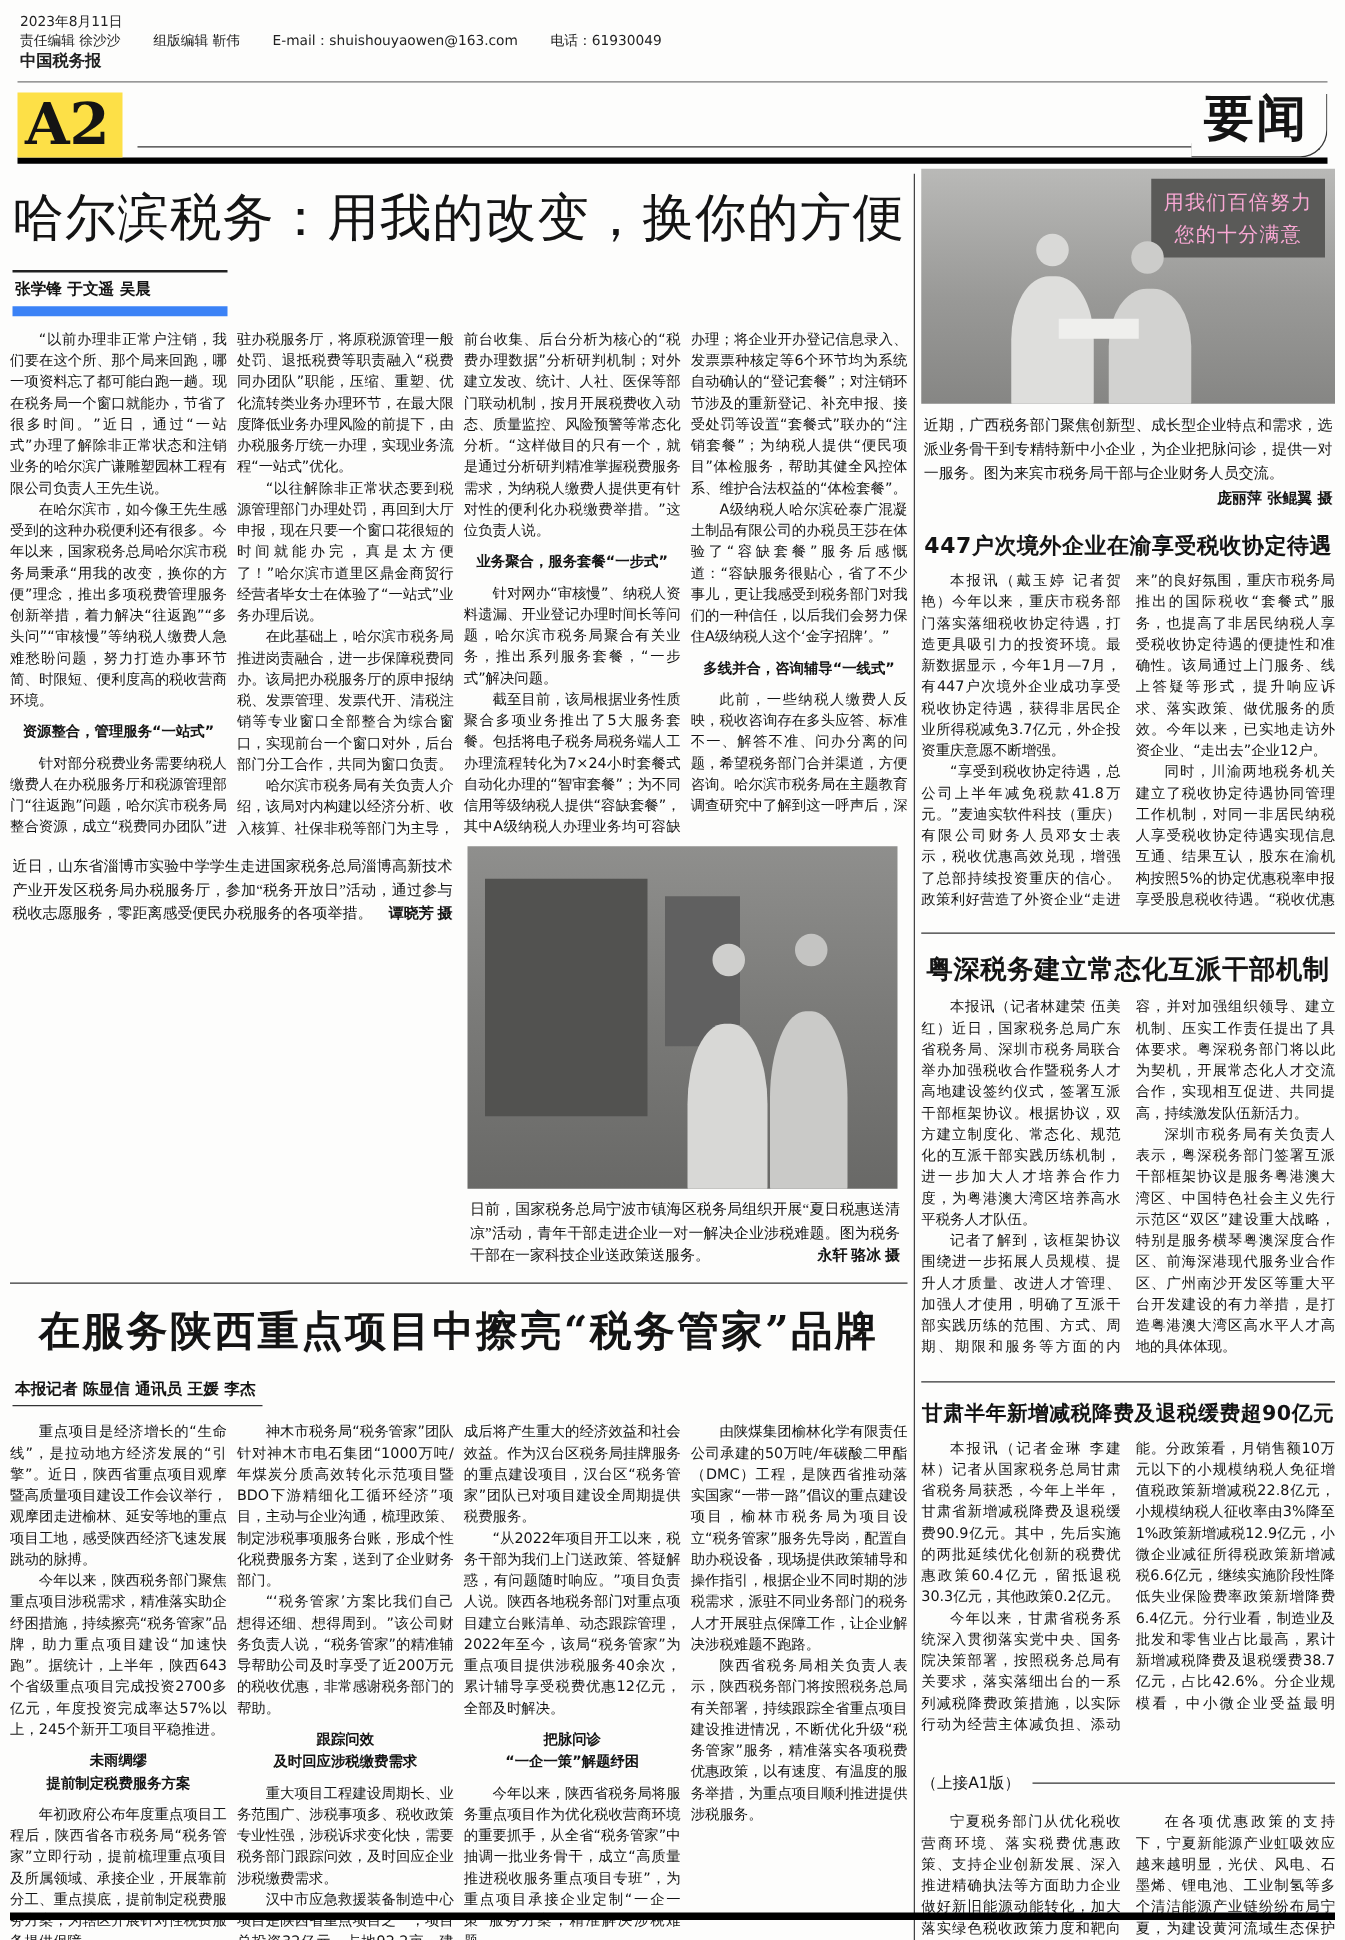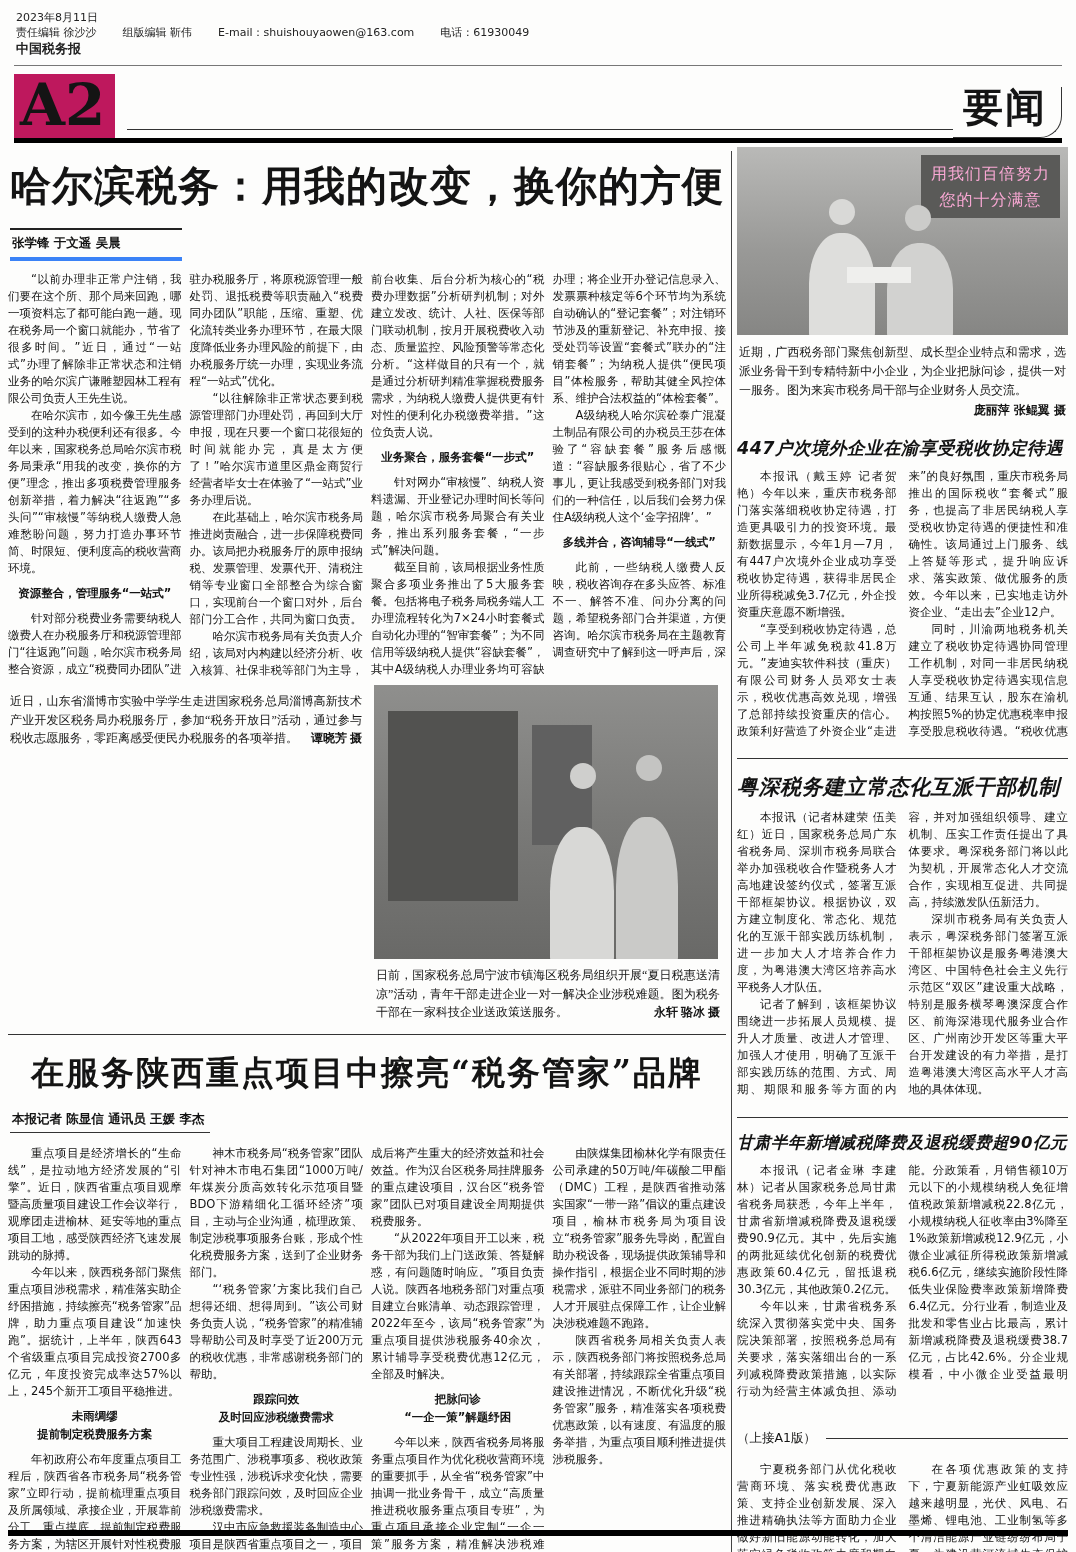--- a/index.html
+++ b/index.html
@@ -9,35 +9,35 @@
     font-family:"DejaVu Sans", sans-serif;
   }
   
   .masthead{display:flex;align-items:baseline;padding:10px 16px 5px 16px;font-size:11px;color:#222;flex-direction:column;}
   .masthead .m-date{width:150px;}
   .masthead .m-mid{flex:1;display:flex;gap:26px;justify-content:center;white-space:nowrap;}
   .masthead .m-paper{font-weight:bold;font-size:13px;}
   .m-rule{border:0;border-top:1px solid #777;margin:2px 14px 0 14px;}
   
   .banner{display:flex;align-items:flex-end;padding:8px 14px 0 14px;}
-  .pageno{font-family:"DejaVu Serif", serif;font-weight:bold;font-size:58px;line-height:1.0;
-    background:#be185d;padding:2px 10px 4px 6px;}
+  .pageno{font-family:"DejaVu Serif", serif;font-weight:bold;font-size:46px;line-height:1.0;
+    background:#fde047;padding:2px 10px 4px 6px;}
   .banner-line{flex:1;height:1px;background:#333;margin:0 0 8px 12px;}
   .section-box{border-bottom:1px solid #333;border-right:1px solid #333;border-bottom-right-radius:22px;
     padding:0 14px 10px 10px;margin-bottom:0;}
   .section-title{font-size:40px;font-weight:900;letter-spacing:2px;line-height:1.0;}
   .thick-rule{height:5px;background:#000;margin:0 14px;}
   
   .main{display:flex;padding:4px 8px 0 8px;}
   .left-region{width:726px;}
   .v-divider{width:1px;background:#444;margin:4px 5px 0 5px;align-self:stretch;}
   .sidebar{width:331px;display:flex;flex-direction:column;}
   
-  .lead-headline{font-size:41px;font-weight:700;letter-spacing:1px;margin:16px 0 18px 2px;line-height:1.15;}
-  .byline-box{width:168px;border-top:2px solid #222;border-bottom:4px solid #3b82f6;
+  .lead-headline{font-size:41px;font-weight:400;letter-spacing:1px;margin:16px 0 18px 2px;line-height:1.15;}
+  .byline-box{width:168px;border-top:2px solid #222;border-bottom:8px solid #3b82f6;
     padding:5px 2px;font-size:12.5px;font-weight:bold;margin:0 0 10px 2px;}
   .cols4{column-count:4;column-gap:8px;column-fill:auto;height:408px;overflow:hidden;
     font-size:11.5px;line-height:17px;text-align:justify;}
   .cols4.bottom{height:436px;}
   .para{margin:0;text-indent:2em;}
   .sub-head{text-align:center;font-weight:bold;margin:8px 0;text-indent:0;}
   .sub-head + .sub-head{margin-top:-7px;}
   
   .photos{display:flex;gap:10px;margin-top:6px;}
   .figure{margin:0;}
@@ -59,21 +59,21 @@
   .bottom-article{border-top:1px solid #333;margin-top:12px;padding-top:2px;}
   .bottom-headline{font-family:"DejaVu Serif", serif;font-size:33px;font-weight:600;text-align:center;
     letter-spacing:2px;margin:14px 0 12px 0;}
   .bottom-byline{display:inline-block;font-size:12.5px;font-weight:bold;border-bottom:1px solid #333;
     padding:0 6px 4px 2px;margin:0 0 12px 2px;}
   
   .sb-caption{font-size:12px;font-family:"DejaVu Serif", serif;line-height:1.6;text-align:justify;
     padding:8px 2px 4px 2px;}
   .sb-caption .credit{font-weight:bold;white-space:nowrap;float:right;}
   .sb-article{padding:2px 0 6px 0;}
-  .sb-headline{font-weight:900;text-align:left;margin:10px 0 8px 0;letter-spacing:0.5px;font-style:italic;}
+  .sb-headline{font-weight:900;text-align:center;margin:10px 0 8px 0;letter-spacing:0.5px;}
   .sb-h1{font-size:17.5px;}
   .sb-h2{font-size:21px;}
   .sb-h3{font-size:16.5px;}
   .cols2{column-count:2;column-gap:12px;column-fill:auto;overflow:hidden;
     font-size:11.5px;line-height:17px;text-align:justify;}
   .h-a1{height:278px;} .h-a2{height:296px;} .h-a3{height:252px;}
   .sb-divider{border:0;border-top:1px solid #333;margin:6px 0 2px 0;}
   .jump{margin-top:10px;}
   .jump-head{display:flex;align-items:center;font-size:12.5px;}
   .jump-head .jline{flex:1;height:1px;background:#333;margin-left:10px;}

